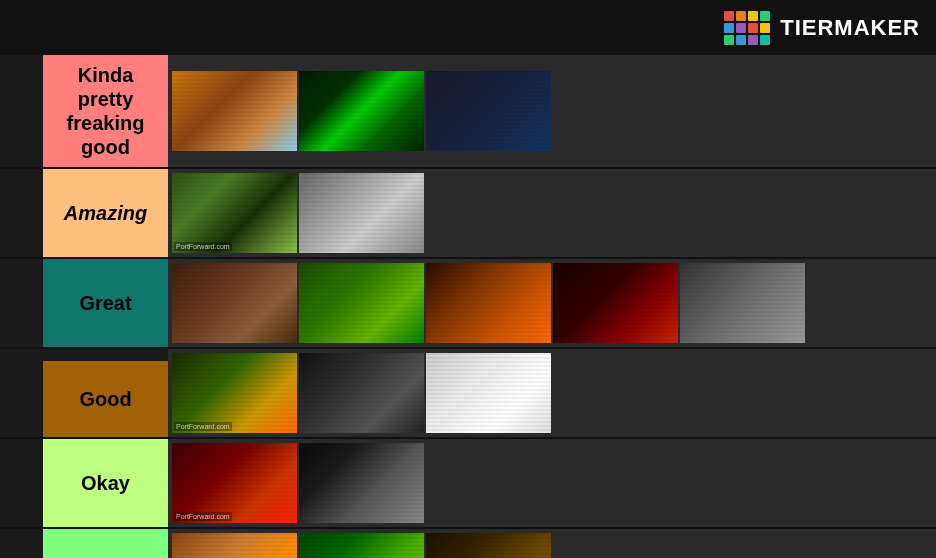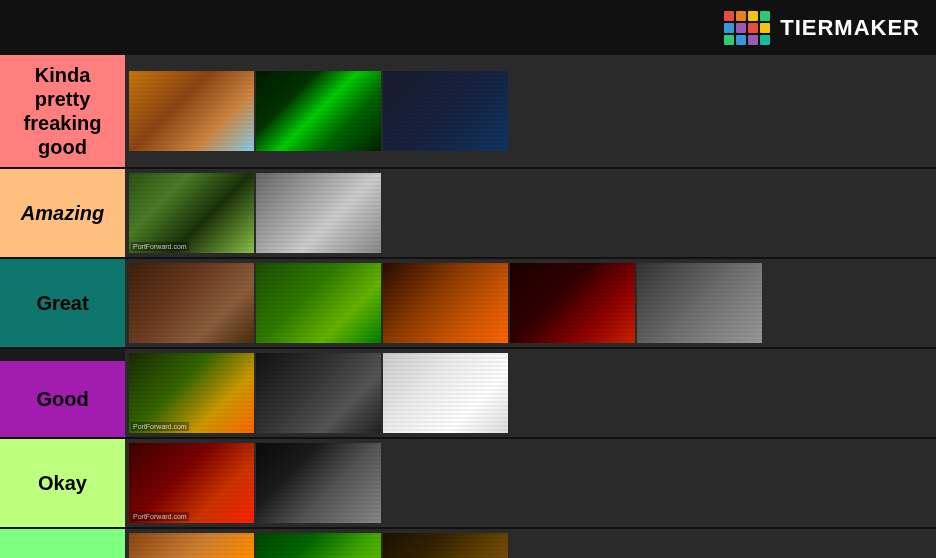--- a/index.html
+++ b/index.html
@@ -50,20 +50,21 @@
     .tier-table {
       display: flex;
       flex-direction: column;
       width: 936px;
     }
 
     .tier-row {
       display: flex;
       border-bottom: 2px solid #111;
       min-height: 88px;
+      padding-left: 43px;
     }
 
     .tier-label {
       width: 125px;
       min-width: 125px;
       display: flex;
       align-items: center;
       justify-content: center;
       font-size: 20px;
       font-weight: bold;
@@ -167,21 +168,21 @@
           </div>
           <div class="img-placeholder" title="fps hallway" style="background: linear-gradient(135deg, rgb(26, 0, 0) 0%, rgb(51, 0, 0) 40%, rgb(139, 0, 0) 70%, rgb(204, 34, 0) 100%);">
             <div style="position: absolute; top: 0px; left: 0px; width: 100%; height: 100%; background: repeating-linear-gradient(0deg, transparent, transparent 2px, rgba(0, 0, 0, 0.05) 2px, rgba(0, 0, 0, 0.05) 4px);"></div>
           </div>
           <div class="img-placeholder" title="circular door room" style="background: linear-gradient(135deg, rgb(51, 51, 51) 0%, rgb(85, 85, 85) 30%, rgb(119, 119, 119) 60%, rgb(153, 153, 153) 100%);">
             <div style="position: absolute; top: 0px; left: 0px; width: 100%; height: 100%; background: repeating-linear-gradient(0deg, transparent, transparent 2px, rgba(0, 0, 0, 0.05) 2px, rgba(0, 0, 0, 0.05) 4px);"></div>
           </div>
         </div>
       </div>
       <div class="tier-row">
-        <div class="tier-label row-good" style="background-color: #a21caf; margin-top: 12px;">Good</div>
+        <div class="tier-label row-good" style="background-color: #a16207; margin-top: 12px;">Good</div>
         <div class="tier-images">
           <div class="img-placeholder" title="industrial core" style="background: linear-gradient(135deg, rgb(26, 42, 0) 0%, rgb(51, 102, 0) 40%, rgb(204, 153, 0) 70%, rgb(255, 102, 0) 100%);">
             <div style="position: absolute; top: 0px; left: 0px; width: 100%; height: 100%; background: repeating-linear-gradient(0deg, transparent, transparent 2px, rgba(0, 0, 0, 0.05) 2px, rgba(0, 0, 0, 0.05) 4px);"></div>
             <div style="position: absolute; bottom: 2px; left: 2px; font-size: 7px; color: rgba(255, 255, 255, 0.7); font-family: Arial, sans-serif; background: rgba(0, 0, 0, 0.3); padding: 1px 2px;">PortForward.com</div>
           </div>
           <div class="img-placeholder" title="dark area portforward" style="background: linear-gradient(135deg, rgb(17, 17, 17) 0%, rgb(51, 51, 51) 40%, rgb(85, 85, 85) 70%, rgb(34, 34, 34) 100%);">
             <div style="position: absolute; top: 0px; left: 0px; width: 100%; height: 100%; background: repeating-linear-gradient(0deg, transparent, transparent 2px, rgba(0, 0, 0, 0.05) 2px, rgba(0, 0, 0, 0.05) 4px);"></div>
           </div>
           <div class="img-placeholder" title="white room with tv" style="background: linear-gradient(135deg, rgb(204, 204, 204) 0%, rgb(238, 238, 238) 40%, rgb(255, 255, 255) 70%, rgb(221, 221, 221) 100%);">
             <div style="position: absolute; top: 0px; left: 0px; width: 100%; height: 100%; background: repeating-linear-gradient(0deg, transparent, transparent 2px, rgba(0, 0, 0, 0.05) 2px, rgba(0, 0, 0, 0.05) 4px);"></div>

